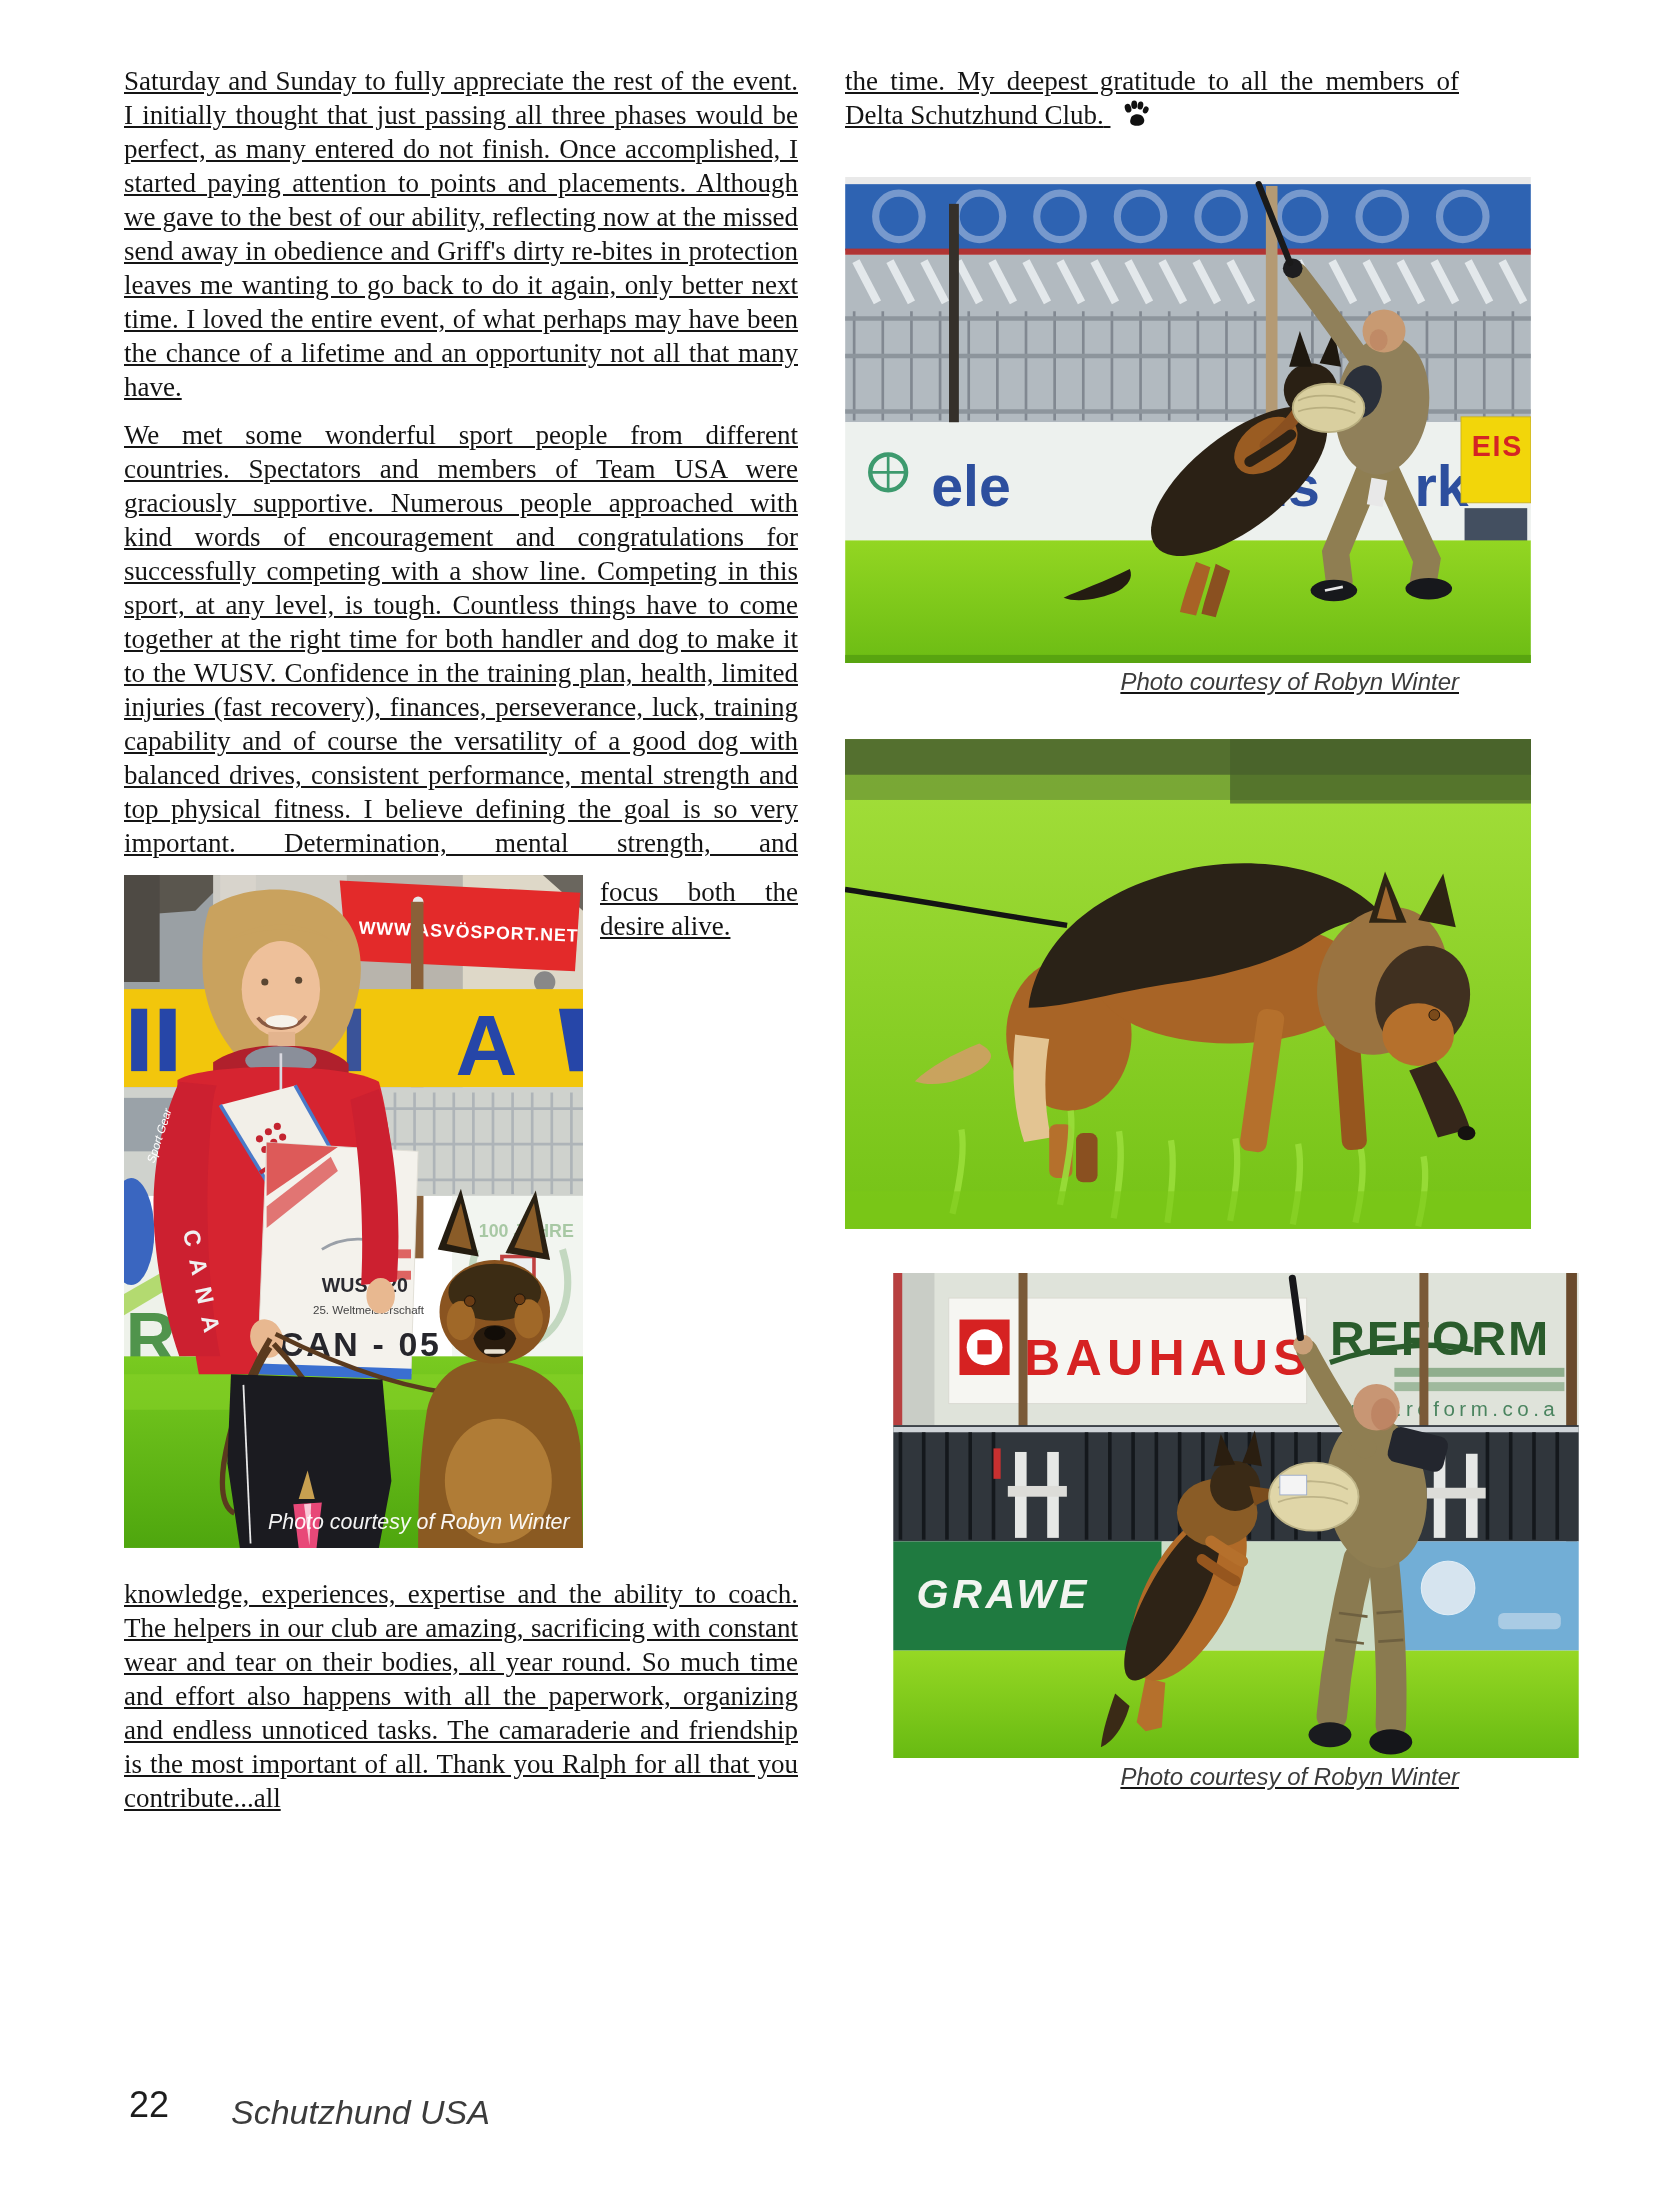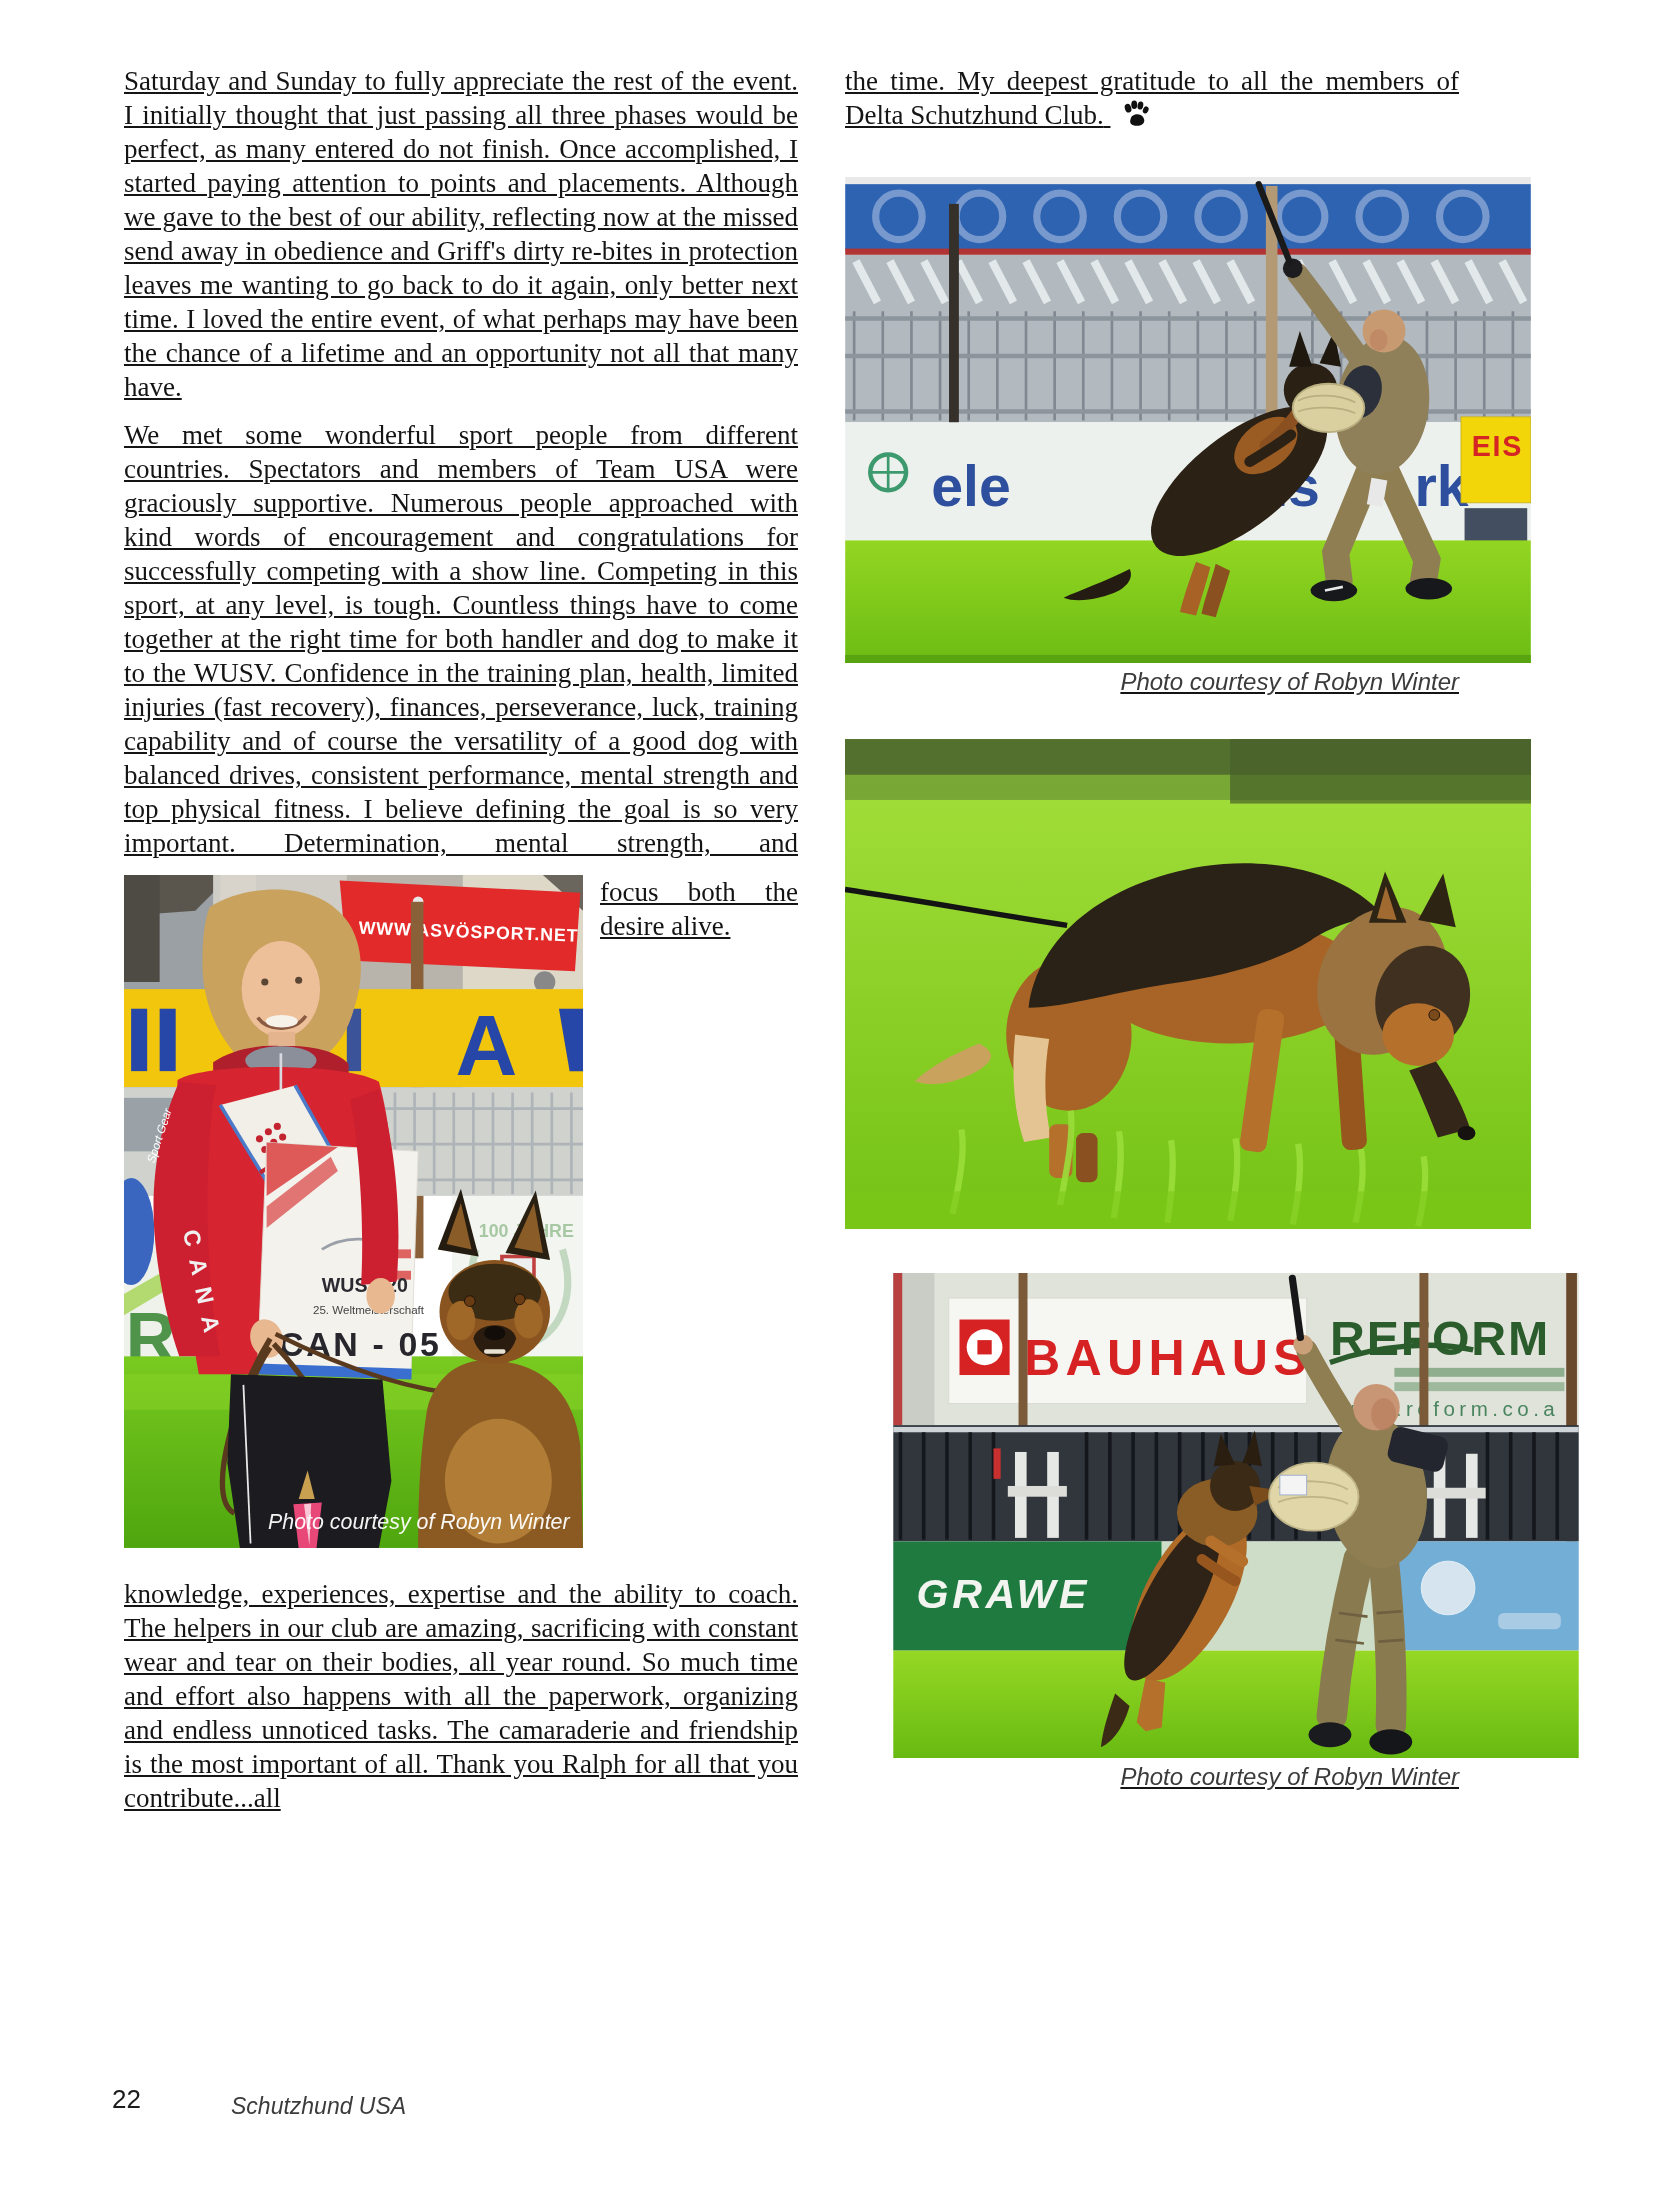--- a/index.html
+++ b/index.html
@@ -15,24 +15,24 @@
   .wrap-col{width:198px;}
   .wrap-col p{margin:0 0 14.3px 0;}
   figure{margin:0;}
   .fig svg{display:block;}
   .caption{font-family:"Liberation Sans",sans-serif;font-style:italic;font-size:24px;
            line-height:29.6px;color:#3b3b3b;text-align:right;margin-top:3.6px;}
   .fig1{margin-top:45px;}
   .fig2{margin-top:43px;}
   .fig3{margin-top:44px;padding-left:48px;}
   .paw{margin-left:10.7px;vertical-align:-2.7px;}
-  .footer-num{position:absolute;left:112px;top:2084px;font-family:"Liberation Sans",sans-serif;
-              font-size:26px;color:#1c1c1c;}
+  .footer-num{position:absolute;left:129px;top:2084px;font-family:"Liberation Sans",sans-serif;
+              font-size:36px;color:#1c1c1c;}
   .footer-mag{position:absolute;left:231px;top:2093px;font-family:"Liberation Sans",sans-serif;
-              font-style:italic;font-size:23px;color:#3c3c3c;}
+              font-style:italic;font-size:34px;color:#3c3c3c;}
   .svgtxt{font-family:"Liberation Sans",sans-serif;}
 </style>
 </head>
 <body>
 
 <div id="leftcol" class="col">
   <p>Saturday and Sunday to fully appreciate the rest of the event. I initially thought that just passing all three phases would be perfect, as many entered do not finish. Once accomplished, I started paying attention to points and placements. Although we gave to the best of our ability, reflecting now at the missed send away in obedience and Griff's dirty re-bites in protection leaves me wanting to go back to do it again, only better next time. I loved the entire event, of what perhaps may have been the chance of a lifetime and an opportunity not all that many have.</p>
   <p class="justify-last">We met some wonderful sport people from different countries. Spectators and members of Team USA were graciously supportive. Numerous people approached with kind words of encouragement and congratulations for successfully competing with a show line. Competing in this sport, at any level, is tough. Countless things have to come together at the right time for both handler and dog to make it to the WUSV. Confidence in the training plan, health, limited injuries (fast recovery), finances, perseverance, luck, training capability and of course the versatility of a good dog with balanced drives, consistent performance, mental strength and top physical fitness. I believe defining the goal is so very important. Determination, mental strength, and</p>
 
   <div class="wrap-row">

